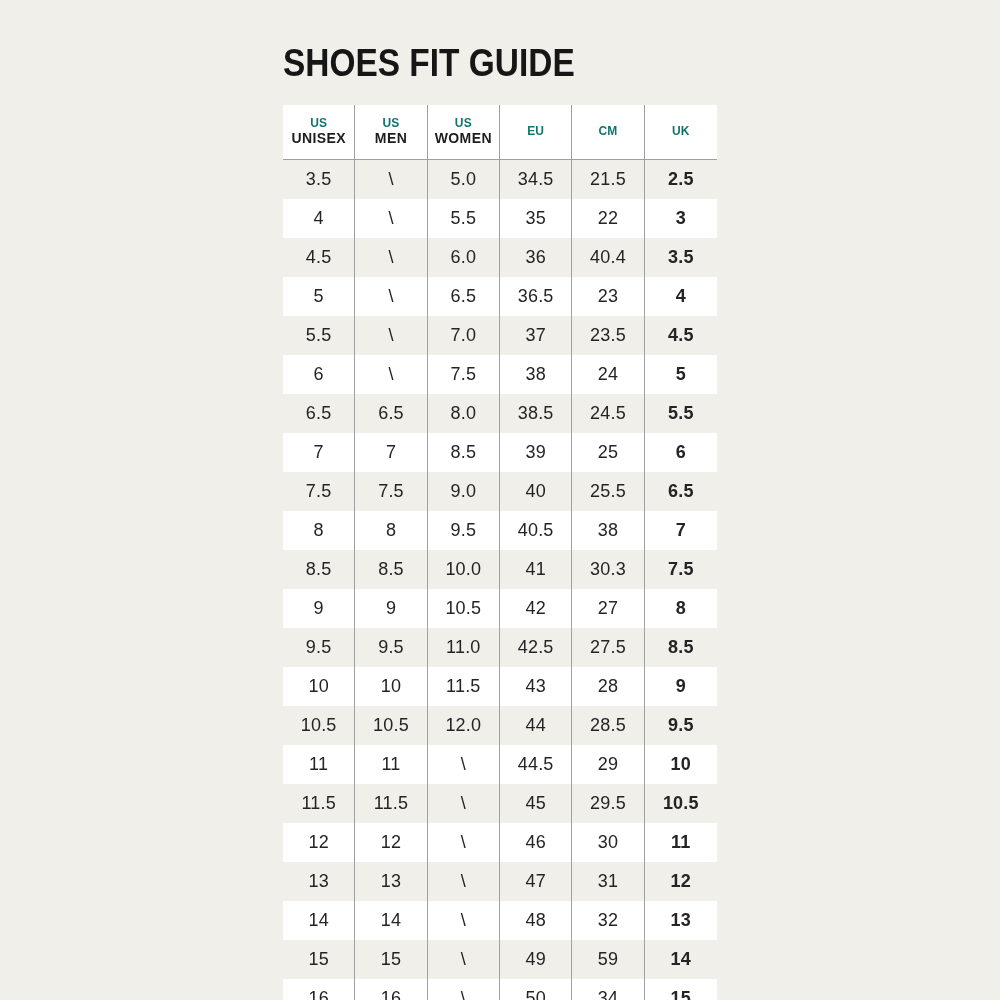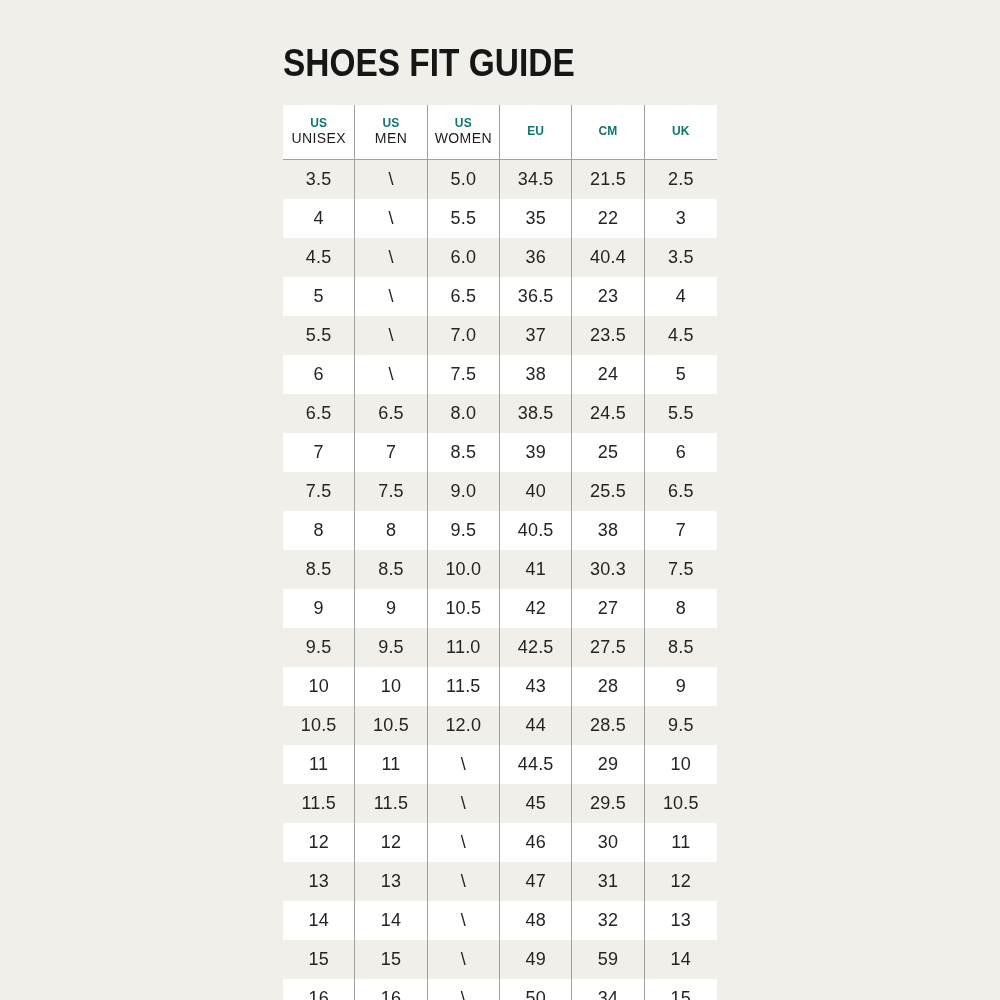--- a/index.html
+++ b/index.html
@@ -54,42 +54,42 @@
   .hcell:last-child { border-right: none; }
   .hmain {
     font-size: 12px;
     font-weight: bold;
     color: #0f766e;
     line-height: 1.1;
     letter-spacing: 0.2px;
   }
   .hsub {
     font-size: 14px;
-    font-weight: normal;
+    font-weight: bold;
     color: #1d1d1d;
     line-height: 1.2;
     letter-spacing: 0.4px;
   }
   .trow {
     display: grid;
     grid-template-columns: repeat(6, 1fr);
     height: 39px;
   }
   .trow.tint  { background: #f0efe9; }
   .trow.white { background: #ffffff; }
   .tcell {
     display: flex;
     align-items: center;
     justify-content: center;
     font-size: 18px;
     color: #242424;
     border-right: 1px solid #a0a0a0;
     letter-spacing: 0.2px;
   }
-  .tcell:last-child { border-right: none; }
+  .tcell:last-child { border-right: none; font-weight: bold; }
 </style>
 </head>
 <body>
 
 <div class="page">
 
   <h1 class="title">SHOES FIT GUIDE</h1>
 
   <div class="size-table">
 

